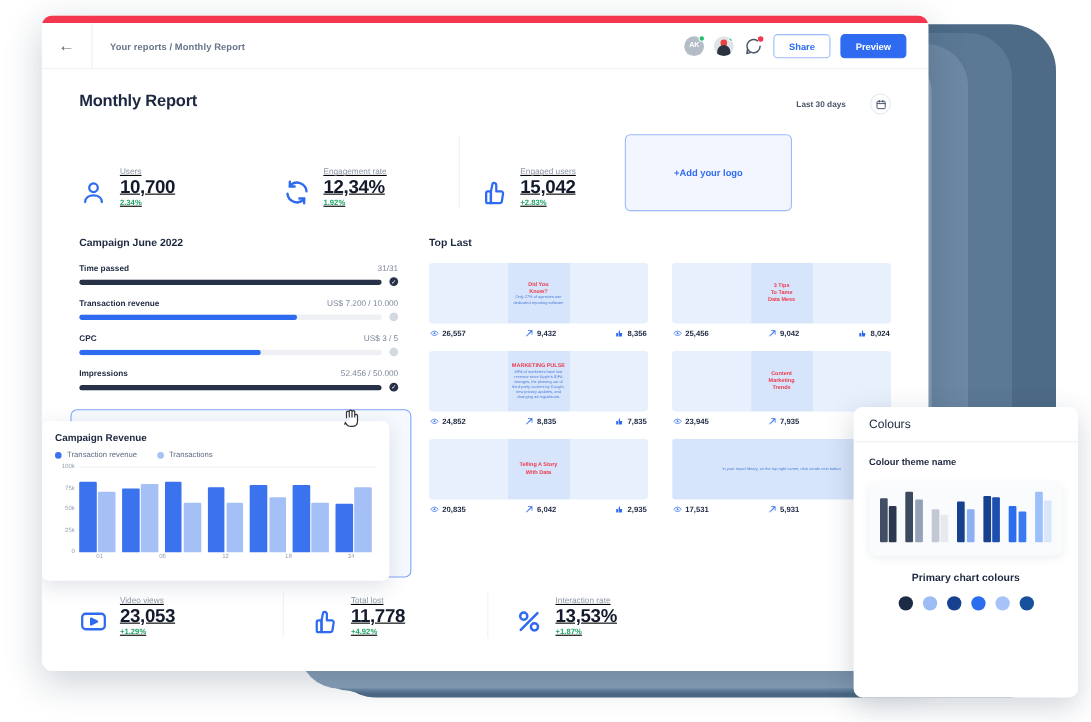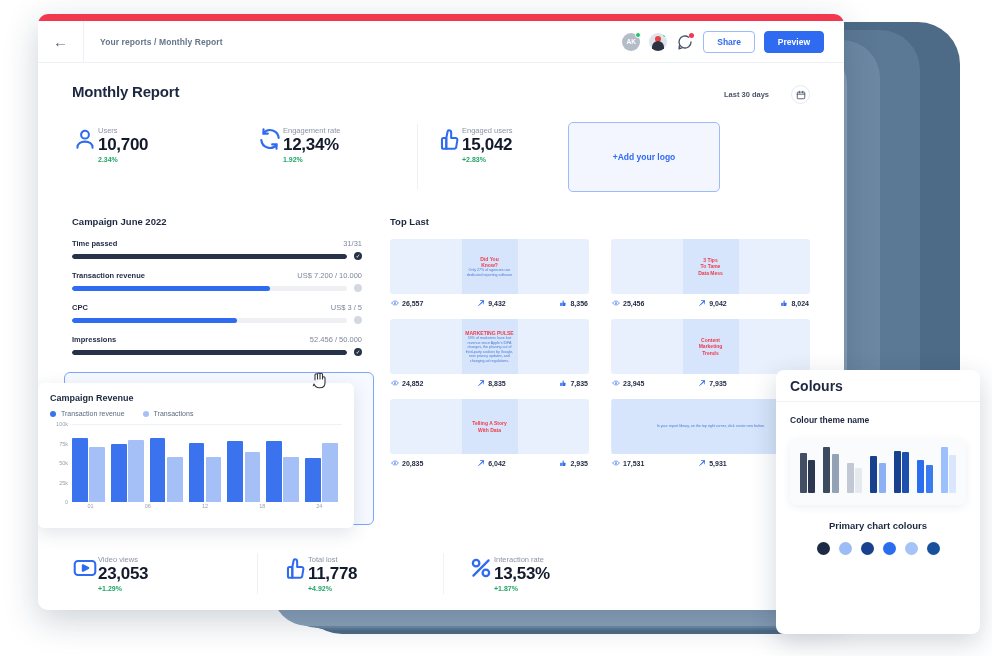--- a/index.html
+++ b/index.html
@@ -61,21 +61,21 @@
 
   .page-title { font-size:15px; font-weight:700; color:#1d2840; letter-spacing:-.2px; margin-top:4px;}
 
   .daterange { position:absolute; right:34px; top:22px; display:flex; align-items:center; gap:22px; }
   .daterange span { font-size:7.5px; font-weight:700; color:#4a5568; }
   .cal-btn { width:19px; height:19px; border-radius:50%; border:1px solid #e6eaf0; background:#fff;
              display:flex; align-items:center; justify-content:center; cursor:pointer;}
 
   
   .kpi-row { display:flex; margin-top: 22px; align-items:stretch; }
-  .kpi { display:flex; align-items:flex-start; gap:0; padding: 4px 0; flex:0 0 auto;}
+  .kpi { display:flex; align-items:flex-end; gap:11px; padding: 4px 0; flex:0 0 auto;text-decoration:underline;}
   .kpi-ico { width:26px; height:26px; color:#2f6bf0; display:flex; align-items:center; justify-content:center;}
   .kpi-ico svg { width:26px; height:26px; }
   .kpi-label { font-size:7.5px; color:#8b95a6; margin-bottom:1px;}
   .kpi-value { font-size:17px; font-weight:700; color:#121a2b; letter-spacing:-.3px; line-height:1.05;}
   .kpi-delta { font-size:7px; font-weight:700; color:#21a467; margin-top:2px;}
   .vsep { width:1px; background:#eef1f5; margin: 2px 0; }
 
   .logo-box {
     width: 152px; height: 70px; border:1px solid #9cbbfb; border-radius:5px;
     background:#f3f6fe; display:flex; align-items:center; justify-content:center;
@@ -134,29 +134,29 @@
   .thumb .inner { position:absolute; left:50%; top:0; transform:translateX(-50%); width:56px; height:55px;
                   background:#d6e5fb; display:flex; align-items:center; justify-content:center; }
   .thumb.full .inner { width:100%; }
   .tt { font-size:5px; font-weight:700; color:#ef3b4e; line-height:1.25; text-align:center; padding:0 3px;}
   .tt.body { font-weight:400; font-size:3.6px; color:#4a7ad6; }
   .post-stats { display:flex; justify-content:space-between; margin-top:5px; padding:0 1px;}
   .st { display:flex; align-items:center; gap:3px; font-size:7px; font-weight:700; color:#1d2840;}
   .st svg { width:8px; height:8px; color:#2f6bf0; flex:0 0 auto;}
 
   
-  .bottom-row { display:flex; margin-top: 14px; align-items:stretch;}
+  .bottom-row { display:flex; align-items:stretch;}
 
   
   .panel {
     position:absolute; left: 776px; top: 370px; width: 204px; height: 264px;
     background:#fff; border-radius:8px; box-shadow:0 8px 26px rgba(25,45,75,.20); overflow:hidden;
   }
   .panel-head { height:32px; display:flex; align-items:center; padding:0 14px;
-                border-bottom:1px solid #eef1f5; font-size:14px; font-weight:700; color:#1d2840;}
+                border-bottom:1px solid #eef1f5; font-size:11px; font-weight:400; color:#1d2840;}
   .panel-body { padding: 13px 14px 0 14px; }
   .panel-label { font-size:8.5px; font-weight:700; color:#1d2840; margin-bottom:8px;}
   .theme-input { width:100%; height:28px; border:1px solid #dfe4ec; border-radius:4px;
                  padding:0 10px; font-size:9px; color:#3f4a5e; font-family:"Liberation Sans", sans-serif;
                  background:#fff; outline:none;}
   .preview-card { margin-top:14px; height:66px; background:#fafbfc; border-radius:7px;
                   box-shadow:0 2px 8px rgba(30,50,90,.08); display:flex; align-items:flex-end;
                   justify-content:center; gap:8px; padding: 0 12px 12px 12px;}
   .pgrp { display:flex; align-items:flex-end; gap:1.5px; height:46px;}
   .pbar { width:7px; border-radius:1px;}

